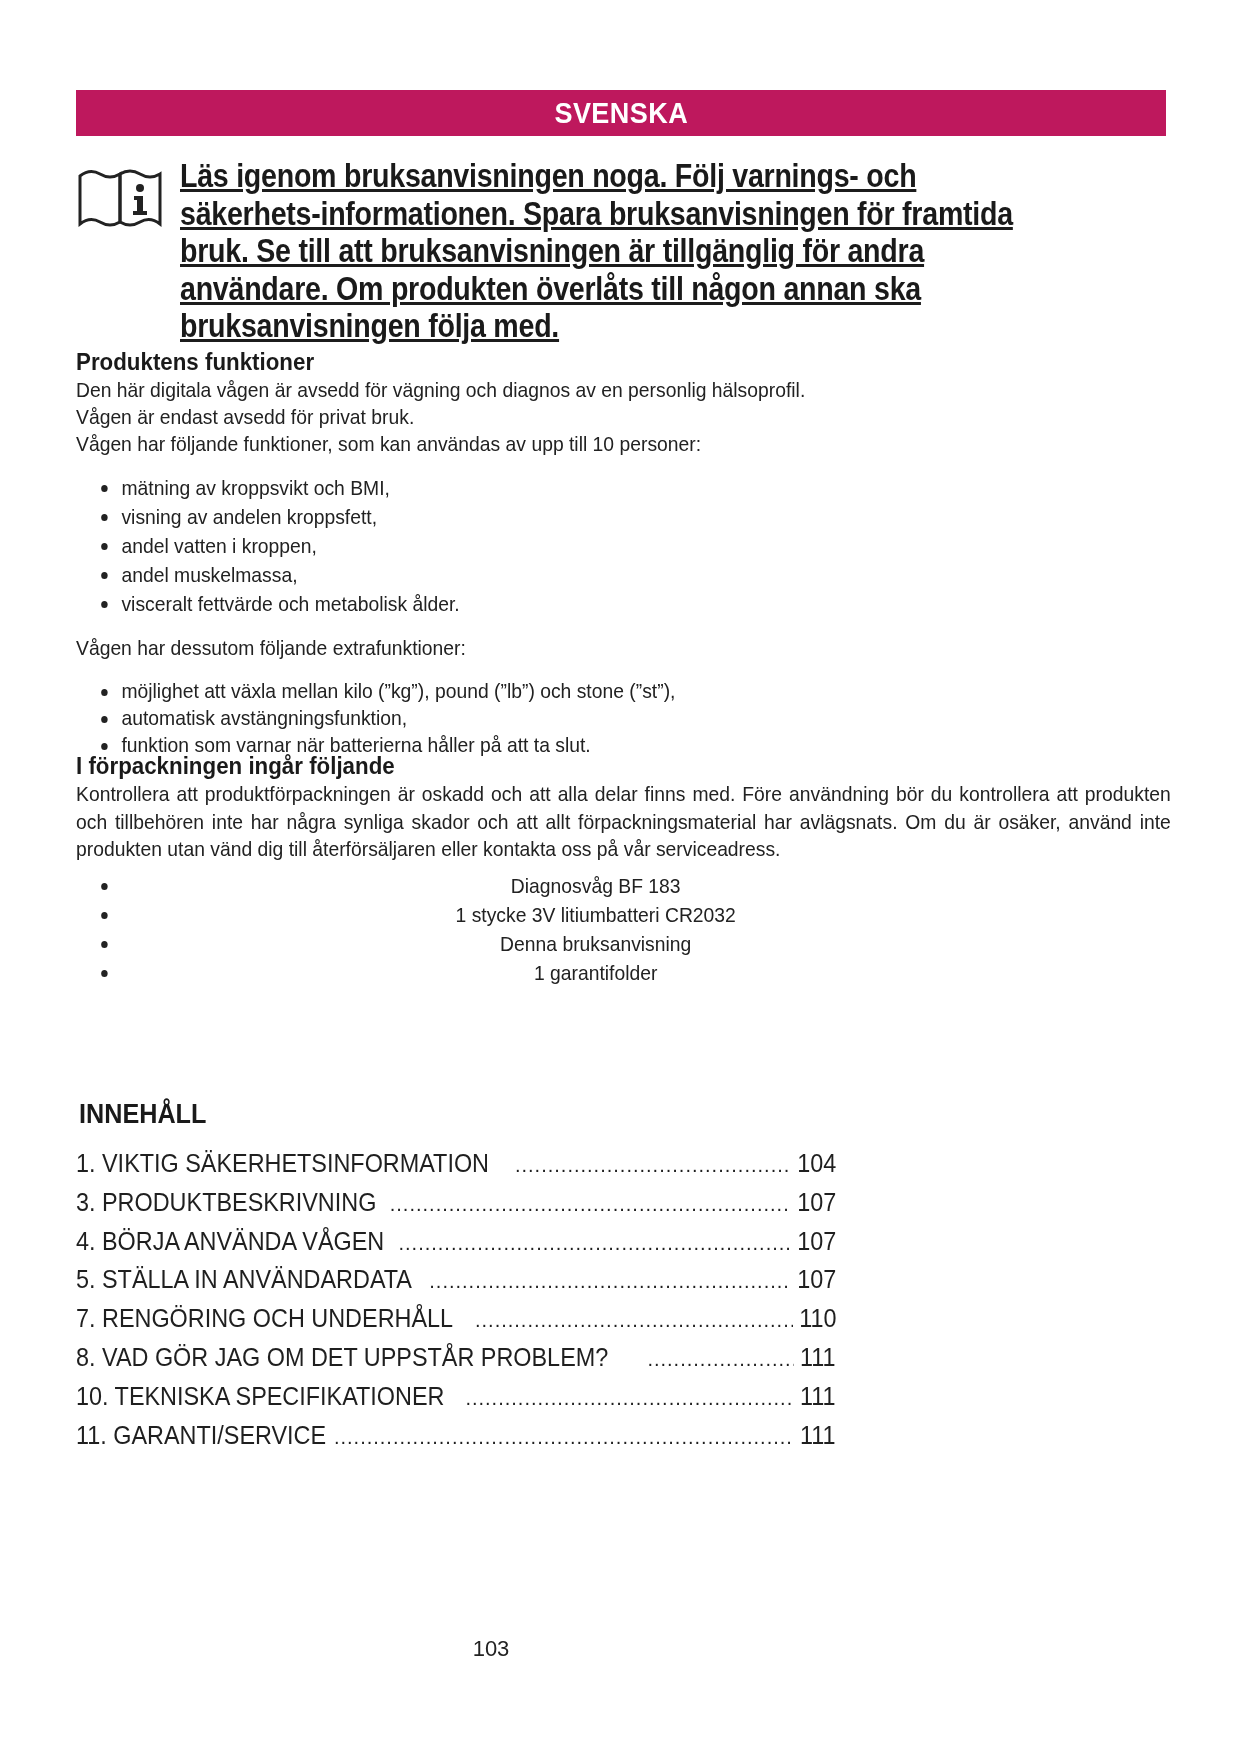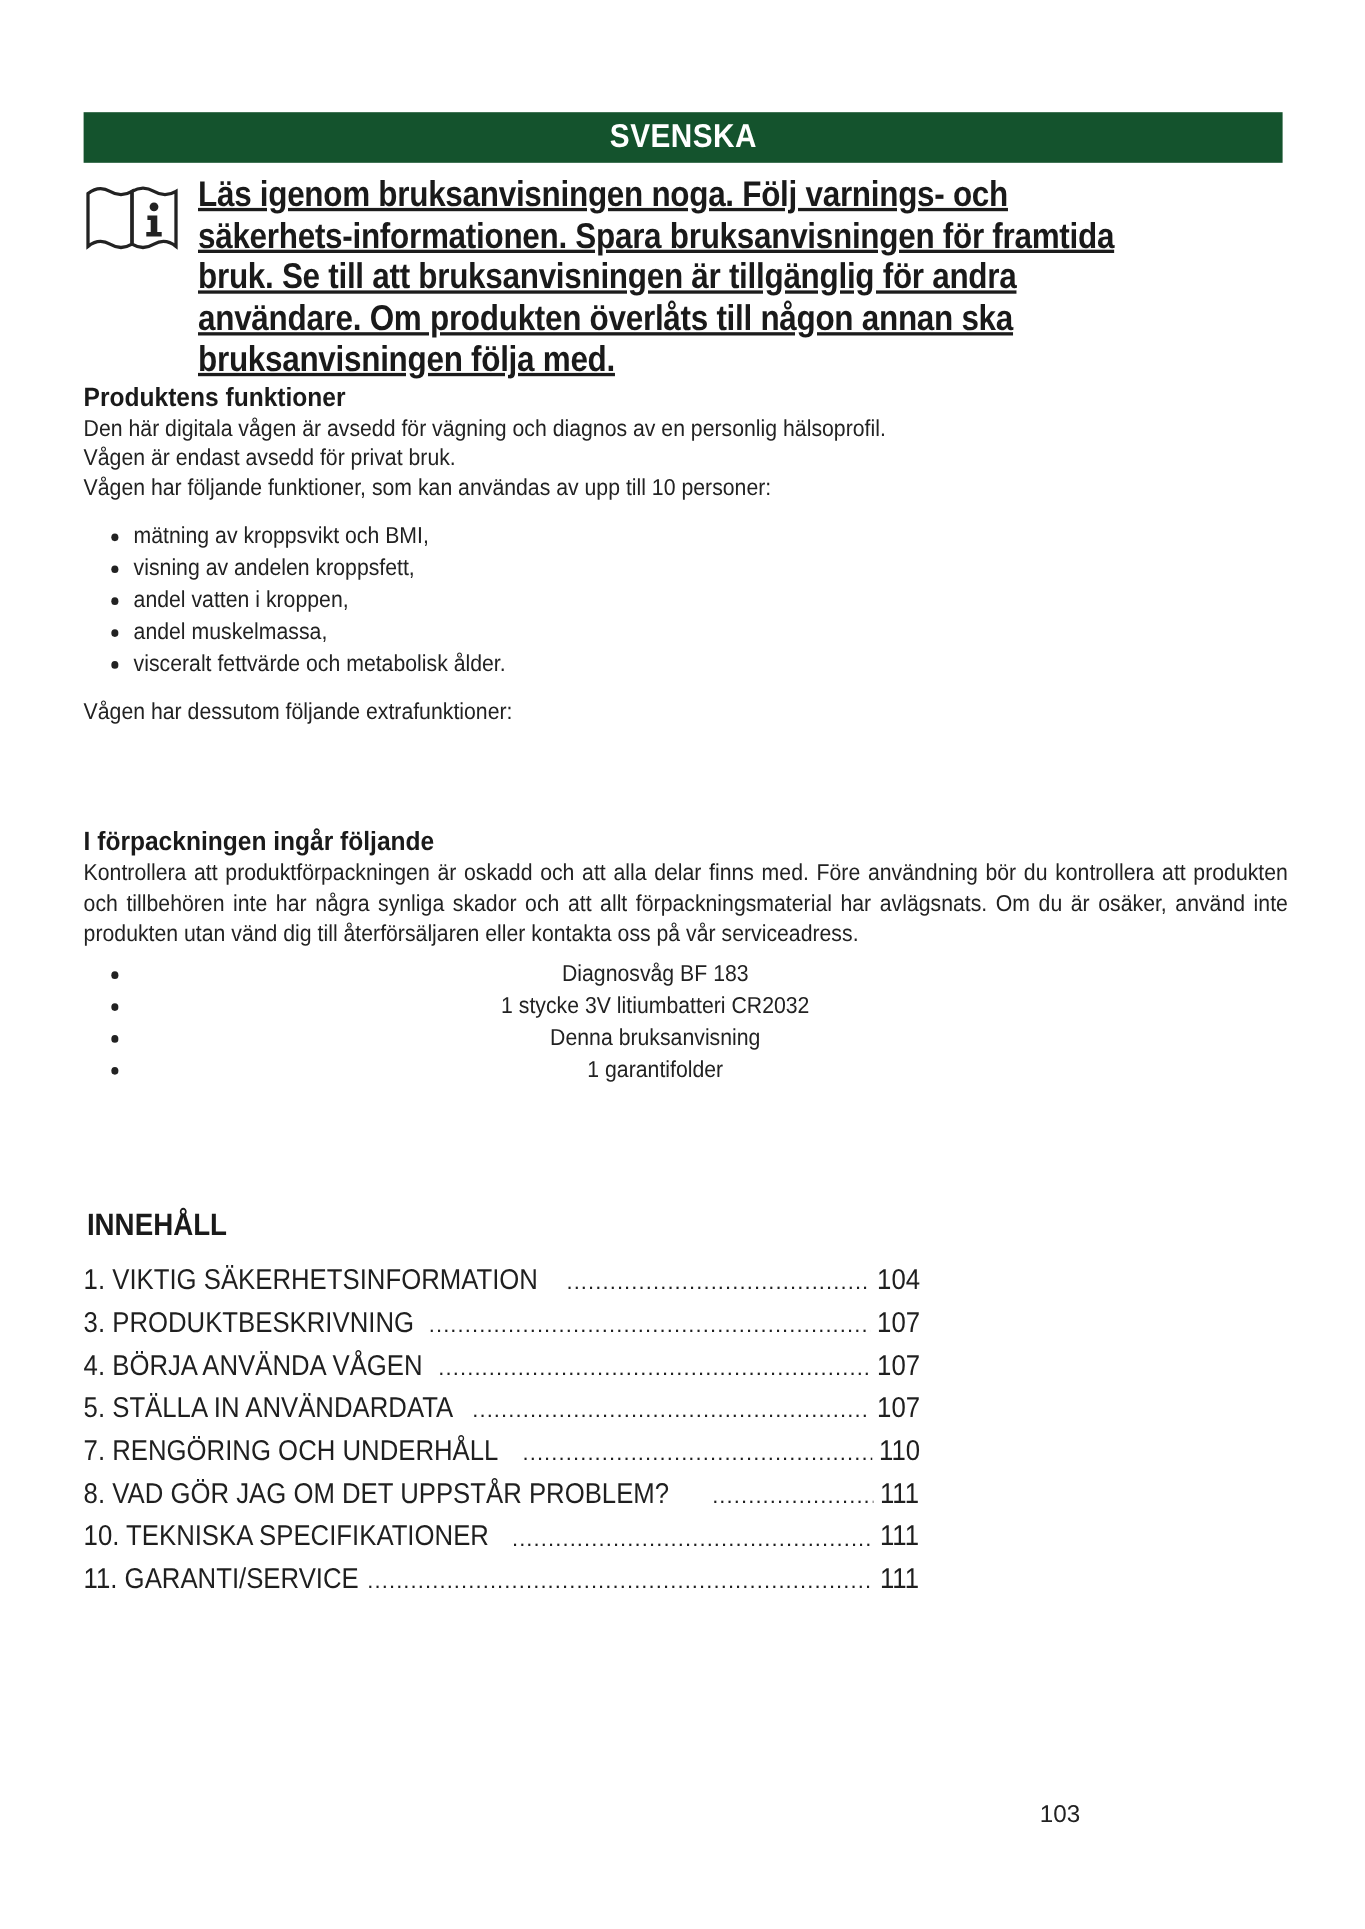--- a/index.html
+++ b/index.html
@@ -1,37 +1,37 @@
 <!DOCTYPE html>
 <html><head>
   <meta charset="utf-8">
   <style>
     html, body { margin: 0; padding: 0; background: #ffffff; }
     body { width: 1241px; height: 1754px; position: relative; font-family: "Liberation Sans", sans-serif; color: #1c1c1c; overflow: hidden; }
-    .header-bar { position: absolute; left: 76px; top: 90px; width: 1090px; height: 46px; background: #14532d; display: flex; align-items: center; justify-content: center; margin-top: 12px; }
+    .header-bar { position: absolute; left: 76px; top: 90px; width: 1090px; height: 46px; background: #be185d; display: flex; align-items: center; justify-content: center; }
     .header-bar span { color: #fff; font-weight: bold; font-size: 30px; letter-spacing: 0.5px; transform: scaleX(0.9); display: inline-block; }
     .intro { position: absolute; left: 76px; top: 158px; width: 1100px; display: flex; text-decoration: underline; }
     .intro-icon { width: 104px; flex: 0 0 104px; padding-top: 8px; }
     .intro-text { font-weight: bold; font-size: 32.5px; line-height: 37.5px; color: #1a1a1a; letter-spacing: -0.3px; transform: scaleX(0.88); transform-origin: left top; width: 1135px; }
     .section { position: absolute; left: 76px; width: 1095px; }
     .h2 { font-weight: bold; font-size: 24px; line-height: 28px; color: #1a1a1a; transform: scaleX(0.93); transform-origin: left; display: inline-block; }
     .p { font-size: 21px; line-height: 27px; color: #222; transform: scaleX(0.92); transform-origin: left; white-space: nowrap; }
     .just { font-size: 21px; line-height: 27.5px; color: #222; text-align: justify; width: 1190px; transform: scaleX(0.92); transform-origin: left; }
     ul.b { list-style: none; margin: 16px; padding: 0; }
     ul.b li { font-size: 21px; line-height: 29px; color: #222; position: relative; padding-left: 32px; transform: scaleX(0.92); transform-origin: left; white-space: nowrap; }
     ul.b li::before { content: ""; position: absolute; left: 10px; top: 12px; width: 7px; height: 7px; border-radius: 50%; background: #222; }
     ul.b.tight li { line-height: 27px; }
     .toc-title { position: absolute; left: 79px; top: 1098px; font-weight: bold; font-size: 28px; transform: scaleX(0.9); transform-origin: left; color: #1a1a1a; }
     .toc { position: absolute; left: 76px; top: 1148px; width: 760px; }
     .toc-row { display: flex; align-items: baseline; height: 38.8px; font-size: 26px; color: #1f1f1f; }
     .toc-row .lbl { white-space: nowrap; transform: scaleX(0.9); transform-origin: left; display: inline-block; margin-right: -22px; }
     .toc-row .dots { flex: 1; overflow: hidden; white-space: nowrap; font-size: 20px; letter-spacing: 1px; margin: 0 2px; }
     .toc-row .dots::after { content: "................................................................................................................................................"; }
     .toc-row .pg { white-space: nowrap; transform: scaleX(0.9); transform-origin: right; display: inline-block; }
-    .page-number { position: absolute; left: 0; width: 982px; top: 1636px; text-align: right; font-size: 22px; color: #222; }
+    .page-number { position: absolute; left: 0; width: 982px; top: 1636px; text-align: center; font-size: 22px; color: #222; }
   </style>
 </head>
 <body>
 
 <div class="header-bar">
   <span>SVENSKA</span>
 </div>
 
 <div class="intro">
   <div class="intro-icon">
@@ -51,20 +51,25 @@
   <div class="p">Vågen är endast avsedd för privat bruk.</div>
   <div class="p">Vågen har följande funktioner, som kan användas av upp till 10 personer:</div>
   <ul class="b">
     <li>mätning av kroppsvikt och BMI,</li>
     <li>visning av andelen kroppsfett,</li>
     <li>andel vatten i kroppen,</li>
     <li>andel muskelmassa,</li>
     <li>visceralt fettvärde och metabolisk ålder.</li>
   </ul>
   <div class="p" style="margin-top:4px;">Vågen har dessutom följande extrafunktioner:</div>
+  <ul class="b tight">
+    <li>möjlighet att växla mellan kilo (”kg”), pound (”lb”) och stone (”st”),</li>
+    <li>automatisk avstängningsfunktion,</li>
+    <li>funktion som varnar när batterierna håller på att ta slut.</li>
+  </ul>
 </div>
 
 <div class="section" style="top: 752px;">
   <div class="h2">I förpackningen ingår följande</div>
   <div class="just">Kontrollera att produktförpackningen är oskadd och att alla delar finns med. Före användning bör du kontrollera att produkten och tillbehören inte har några synliga skador och att allt förpackningsmaterial har avlägsnats. Om du är osäker, använd inte produkten utan vänd dig till återförsäljaren eller kontakta oss på vår serviceadress.</div>
   <ul class="b" style="margin-top:8px;text-align:center;">
     <li>Diagnosvåg BF 183</li>
     <li>1 stycke 3V litiumbatteri CR2032</li>
     <li>Denna bruksanvisning</li>
     <li>1 garantifolder</li>

